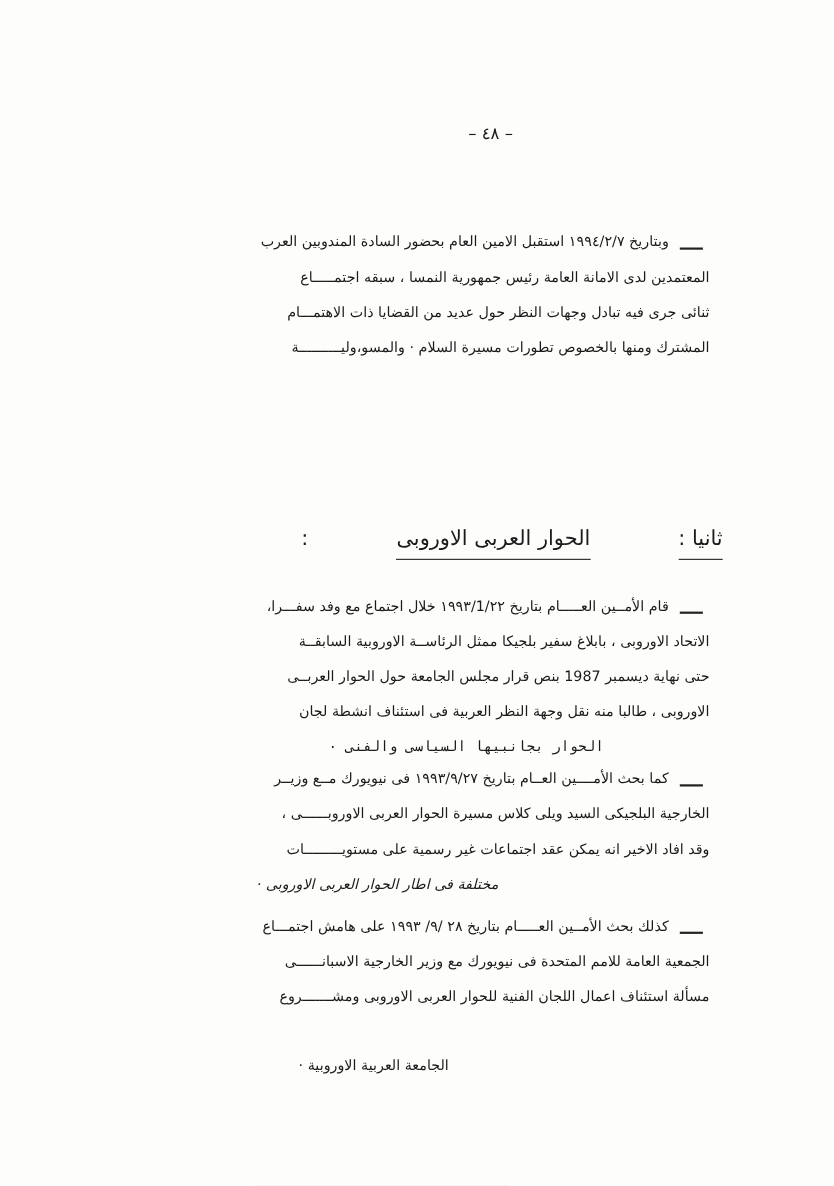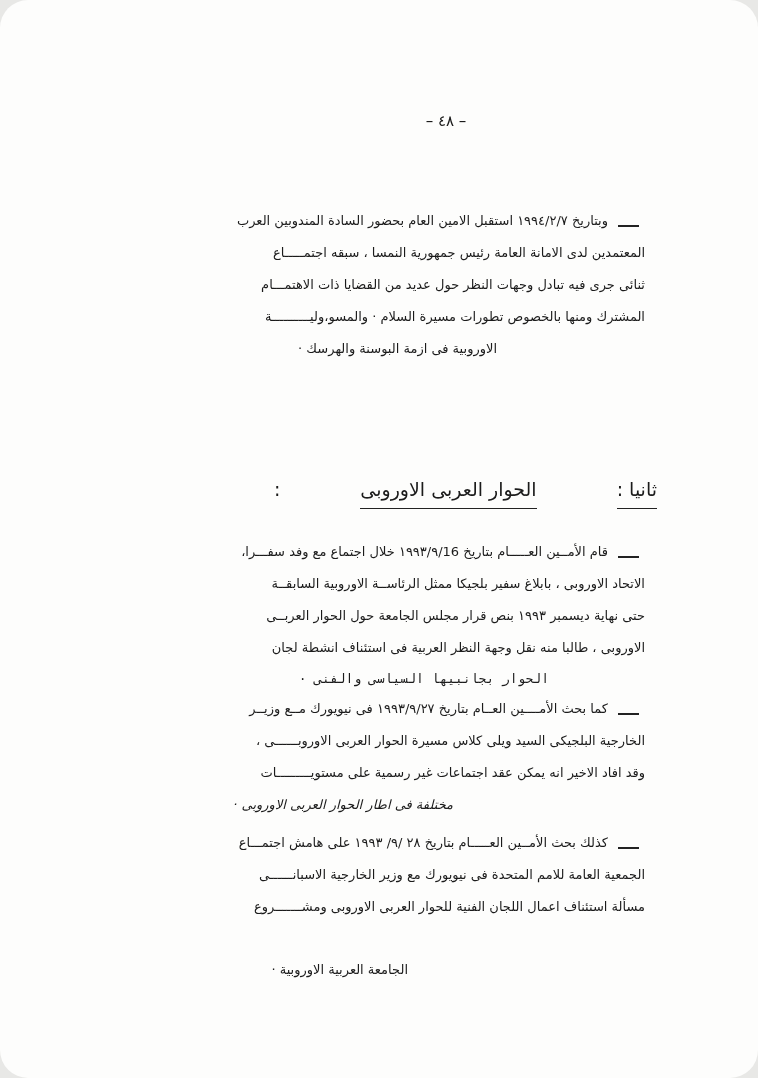--- a/index.html
+++ b/index.html
@@ -4,21 +4,20 @@
 <style>
   html,body{margin:0;padding:0;background:#e8e8e6;}
   .page{
     position:relative;
     width:758px;height:1078px;
     margin:0 auto;
     background:#fdfdfc;
     font-family:"DejaVu Sans", sans-serif;
     color:#1b1b1b;
     overflow:hidden;
-    border-radius:28px;
   }
   .pageno{
     position:absolute;top:110px;left:396px;width:100px;
     text-align:center;font-size:15px;line-height:22px;
     letter-spacing:2px;direction:rtl;
   }
   .para{
     position:absolute;left:131px;width:514px;
     direction:rtl;
   }
@@ -50,35 +49,34 @@
 <div class="page">
 
   <div class="pageno">– ٤٨ –</div>
 
   <div class="para p1" style="top:205px;">
     <div class="bullet"></div>
     <div class="line first">وبتاريخ ١٩٩٤/٢/٧ استقبل الامين العام بحضور السادة المندوبين العرب</div>
     <div class="line">المعتمدين لدى الامانة العامة رئيس جمهورية النمسا ، سبقه اجتمـــــاع</div>
     <div class="line">ثنائى جرى فيه تبادل وجهات النظر حول عديد من القضايا ذات الاهتمـــام</div>
     <div class="line">المشترك ومنها بالخصوص تطورات مسيرة السلام · والمسو،وليــــــــــة</div>
-    <div class="line" style="margin-right:148px;">الاوروبية فى ازمة البوسنة والهرسك ·</div>
   </div>
 
 
   <div class="heading">
     <span class="underlined">ثانيا :</span>
     <span class="underlined">الحوار العربى الاوروبى</span>
     <span>:</span>
   </div>
 
   <div class="para p3" style="top:536px;">
     <div class="bullet"></div>
-    <div class="line first">قام الأمــين العـــــام بتاريخ ١٩٩٣/٩/16 خلال اجتماع مع وفد سفـــرا،</div>
+    <div class="line first">قام الأمــين العـــــام بتاريخ ١٩٩٣/1/٢٢ خلال اجتماع مع وفد سفـــرا،</div>
     <div class="line">الاتحاد الاوروبى ، بابلاغ سفير بلجيكا ممثل الرئاســة الاوروبية السابقــة</div>
-    <div class="line">حتى نهاية ديسمبر ١٩٩٣ بنص قرار مجلس الجامعة حول الحوار العربــى</div>
+    <div class="line">حتى نهاية ديسمبر 1987 بنص قرار مجلس الجامعة حول الحوار العربــى</div>
     <div class="line">الاوروبى ، طالبا منه نقل وجهة النظر العربية فى استئناف انشطة لجان</div>
     <div class="line" style="margin-right:96px;font-family:Liberation Mono, monospace;">الحوار بجانبيها السياسى والفنى ·</div>
   </div>
 
   <div class="para p4" style="top:693px;">
     <div class="bullet"></div>
     <div class="line first">كما بحث الأمــــين العــام بتاريخ ١٩٩٣/٩/٢٧ فى نيويورك مــع وزيــر</div>
     <div class="line">الخارجية البلجيكى السيد ويلى كلاس مسيرة الحوار العربى الاوروبــــــى ،</div>
     <div class="line">وقد افاد الاخير انه يمكن عقد اجتماعات غير رسمية على مستويـــــــــات</div>
     <div class="line" style="margin-right:192px;font-style:italic;">مختلفة فى اطار الحوار العربى الاوروبى ·</div>

